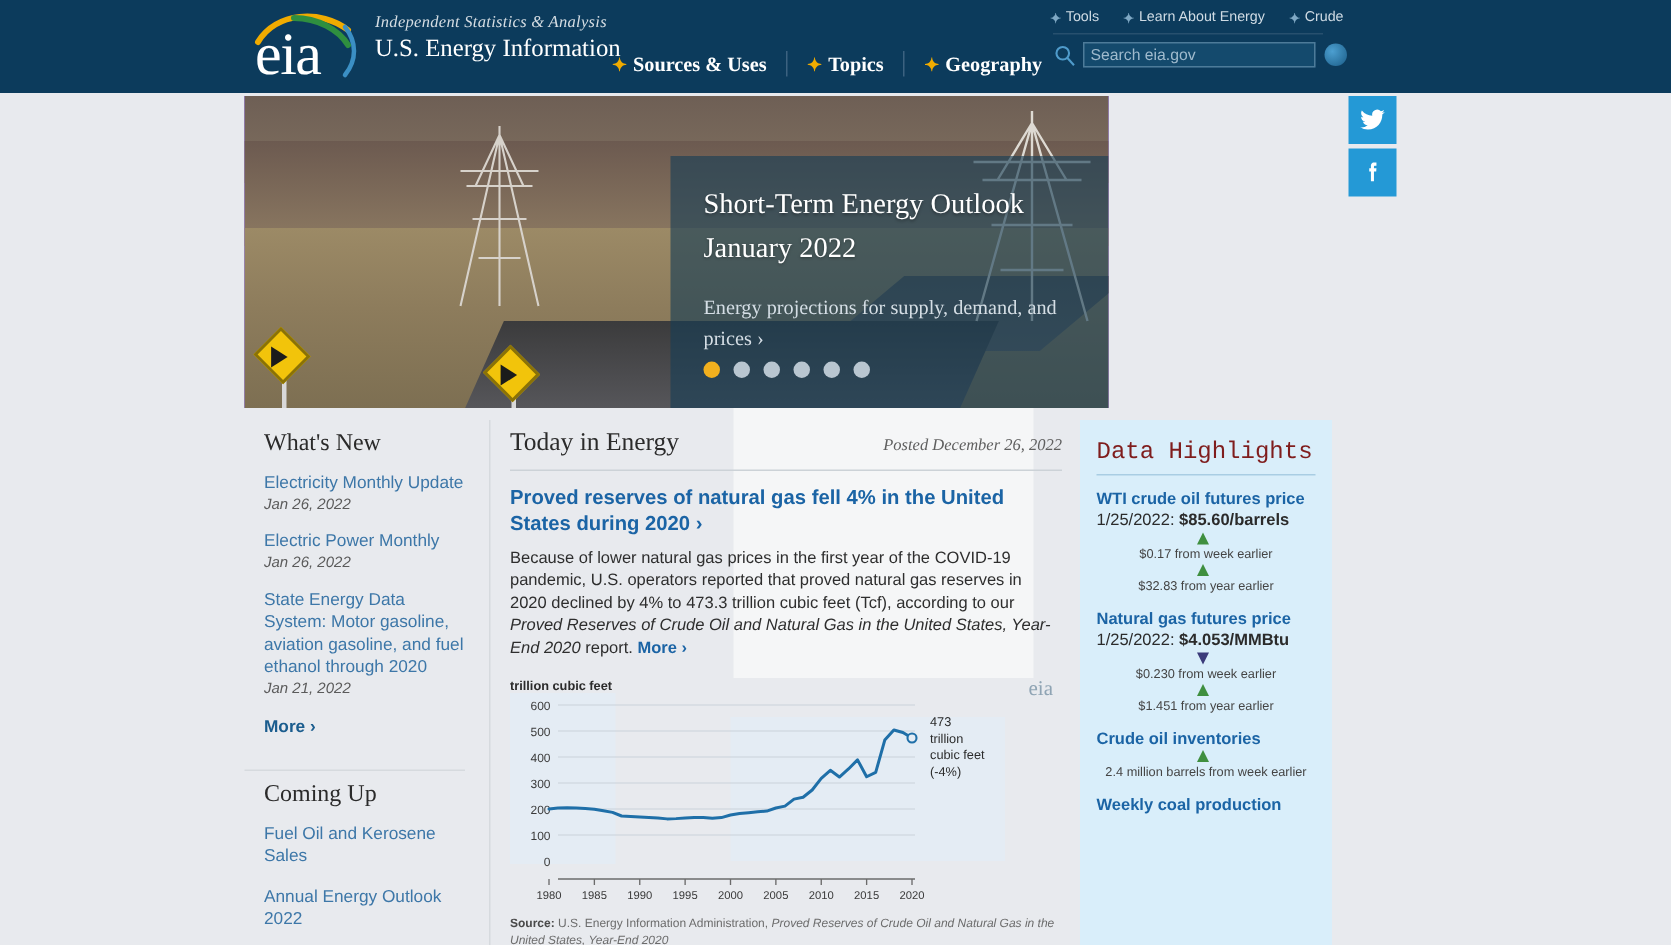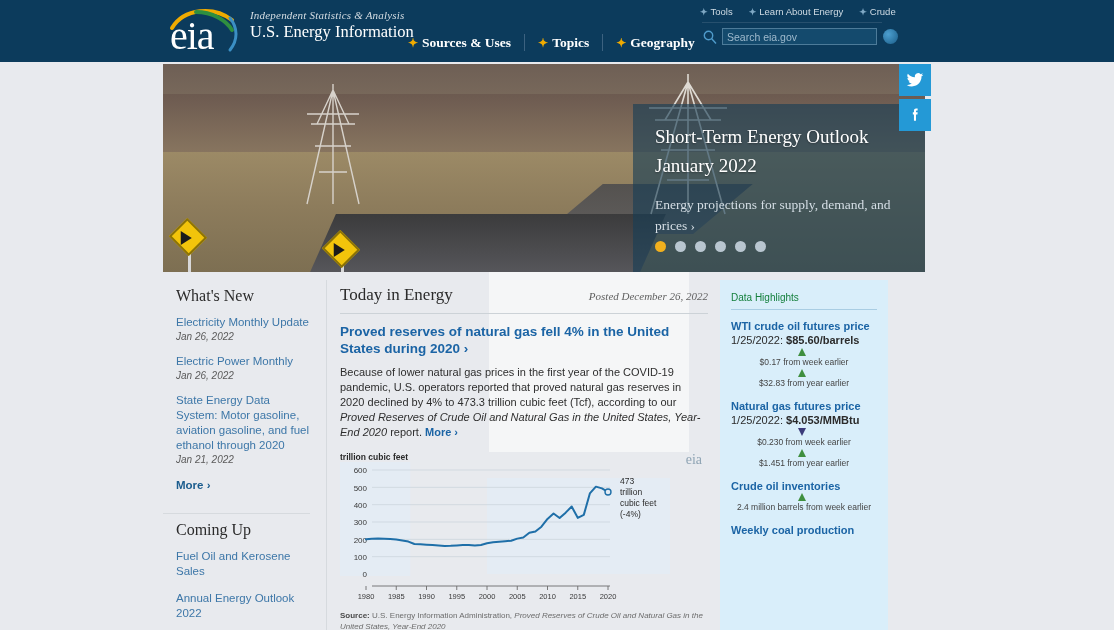--- a/index.html
+++ b/index.html
@@ -122,21 +122,21 @@
     width: 15px; height: 15px; margin-left: 6px;
     border-radius: 50%;
     background: radial-gradient(circle at 35% 35%, #4c9fd0, #1b5d88);
     cursor: pointer;
   }
 
   
   .hero {
     position: absolute;
     left: 163px; top: 64px;
-    width: 762px; height: 208px;
+    width: 576px; height: 208px;
     overflow: hidden;
     background: #4c1d95;
   }
   .hero-photo { position: absolute; inset: 0; }
   .sky {
     position:absolute; left:0; top:0; width:100%; height:58px;
     background: linear-gradient(180deg,#6e5f55 0%, #80705f 100%);
   }
   .hill {
     position:absolute; left:0; top:30px; width:100%; height:70px;
@@ -311,23 +311,23 @@
   .src i { font-style: italic; }
 
   
   .rightcol {
     width: 168px;
     background: #d9eefa;
     padding: 12px 11px 10px 11px;
     position: relative;
   }
   .dh-head {
-    font-family: Liberation Sans, sans-serif;
-    font-size: 10px;
-    color: #15803d;
+    font-family: Liberation Mono, monospace;
+    font-size: 16px;
+    color: #7f1d1d;
     padding-bottom: 6px;
     border-bottom: 1px solid #a9cde3;
     margin-bottom: 9px;
   }
   .dh-item { margin-bottom: 9px; }
   .dh-name {
     color: #1b64a5;
     font-size: 11px;
     font-weight: bold;
     line-height: 14px;

